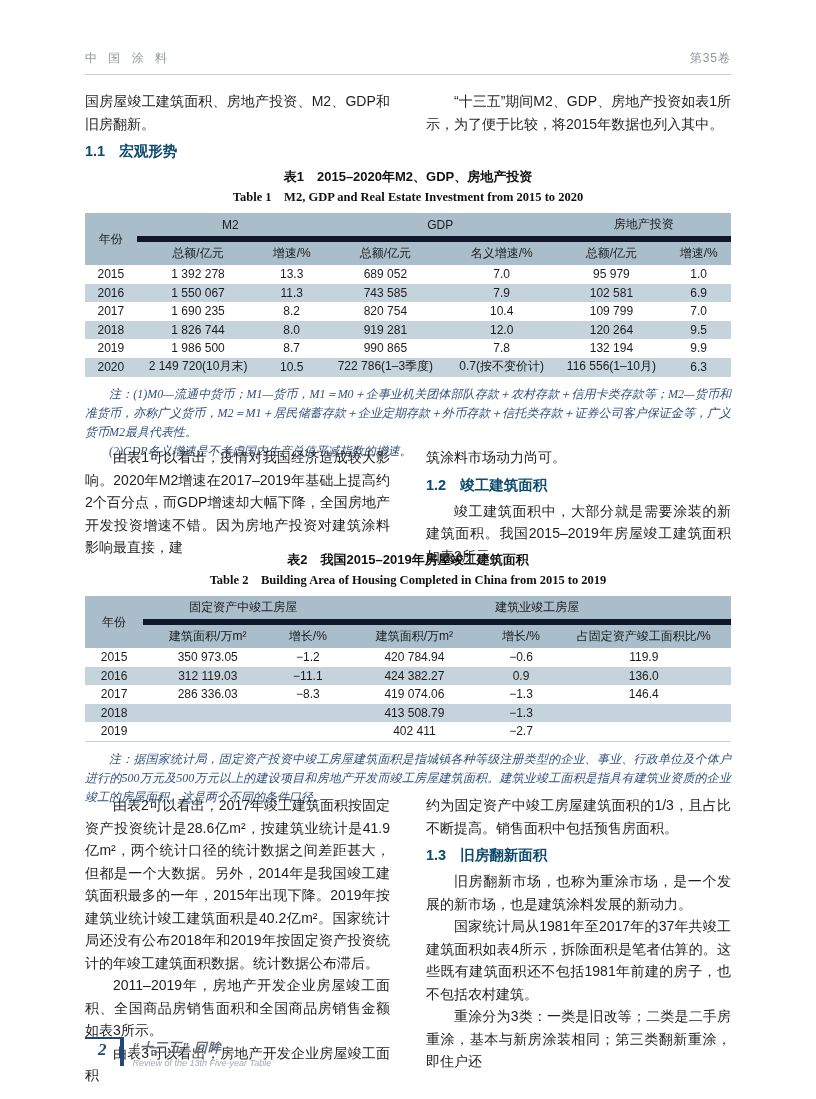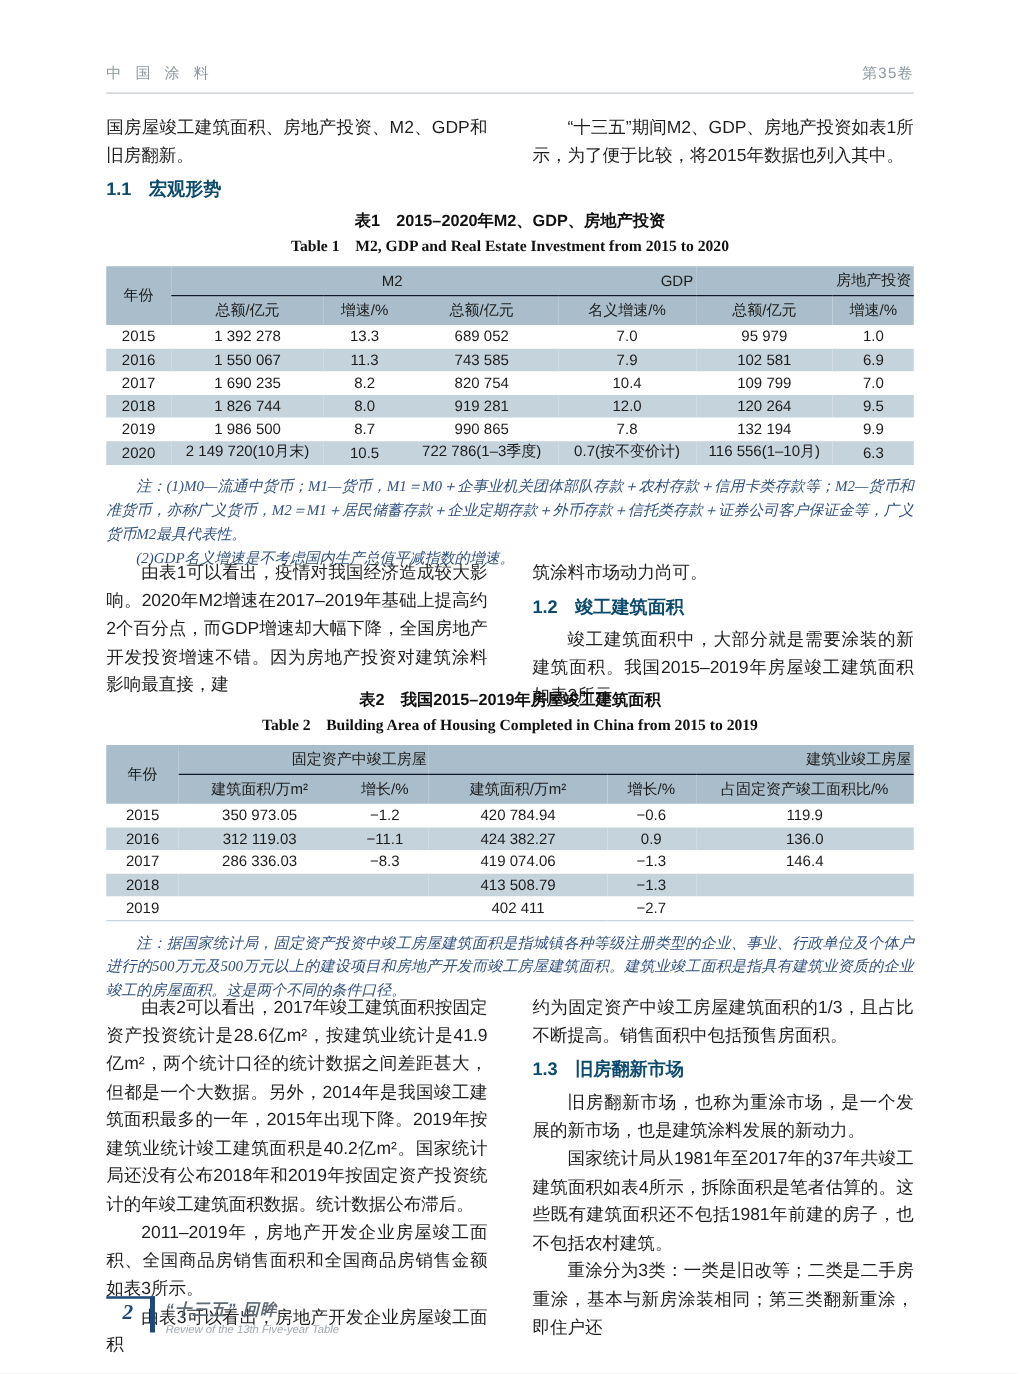--- a/index.html
+++ b/index.html
@@ -19,21 +19,21 @@
   p.ind{text-indent:2em;}
   .sec-heading{color:#0c4a6e;font-size:14.5px;font-weight:bold;margin:7px 0 5px 0;}
   .sec-heading .num{margin-right:14px;}
 
   
   .tbl-title-cn{text-align:center;font-weight:bold;font-size:13px;margin:0 0 3px 0;color:#111;}
   .tbl-title-en{text-align:center;font-weight:bold;font-size:12.5px;margin:0 0 7px 0;
     font-family:"Liberation Serif","DejaVu Serif",serif;color:#111;}
   table{width:100%;border-collapse:collapse;font-size:12px;table-layout:fixed;}
   thead th{background:#a9bdca;font-weight:normal;padding:3px 2px;color:#1c1c1c;}
-  thead th.group{border-bottom:1px solid #0f172a;text-align:right;}
+  thead th.group{border-bottom:6px solid #0f172a;}
   thead tr{height:22px;}
   tbody td{text-align:center;padding:0 2px;height:18.5px;color:#1c1c1c;}
   tbody tr:nth-child(even){background:#c5d3dc;}
   tbody{border-bottom:1px solid #c5d3dc;}
 
   .notes{color:#30517e;font-family:"Liberation Serif","DejaVu Serif",serif;font-style:italic;
     font-size:12px;line-height:19px;text-align:justify;margin-top:8px;}
   .notes p{margin:0;text-indent:2em;}
 
   
@@ -248,21 +248,21 @@
 
   <div class="abs twocol" style="top:794px;">
     <div class="col">
       <p class="body ind">由表2可以看出，2017年竣工建筑面积按固定资产投资统计是28.6亿m²，按建筑业统计是41.9亿m²，两个统计口径的统计数据之间差距甚大，但都是一个大数据。另外，2014年是我国竣工建筑面积最多的一年，2015年出现下降。2019年按建筑业统计竣工建筑面积是40.2亿m²。国家统计局还没有公布2018年和2019年按固定资产投资统计的年竣工建筑面积数据。统计数据公布滞后。</p>
       <p class="body ind">2011–2019年，房地产开发企业房屋竣工面积、全国商品房销售面积和全国商品房销售金额如表3所示。</p>
       <p class="body ind">由表3可以看出，房地产开发企业房屋竣工面积</p>
     </div>
     <div class="col">
       <p class="body">约为固定资产中竣工房屋建筑面积的1/3，且占比不断提高。销售面积中包括预售房面积。</p>
       <div class="sec-heading">
-        <span class="num">1.3</span><span>旧房翻新市场</span>
+        <span class="num">1.3</span><span>旧房翻新面积</span>
       </div>
       <p class="body ind">旧房翻新市场，也称为重涂市场，是一个发展的新市场，也是建筑涂料发展的新动力。</p>
       <p class="body ind">国家统计局从1981年至2017年的37年共竣工建筑面积如表4所示，拆除面积是笔者估算的。这些既有建筑面积还不包括1981年前建的房子，也不包括农村建筑。</p>
       <p class="body ind">重涂分为3类：一类是旧改等；二类是二手房重涂，基本与新房涂装相同；第三类翻新重涂，即住户还</p>
     </div>
   </div>
 
   <div class="abs footer">
     <div class="pageno-box">2</div>
     <div class="footer-titles">

